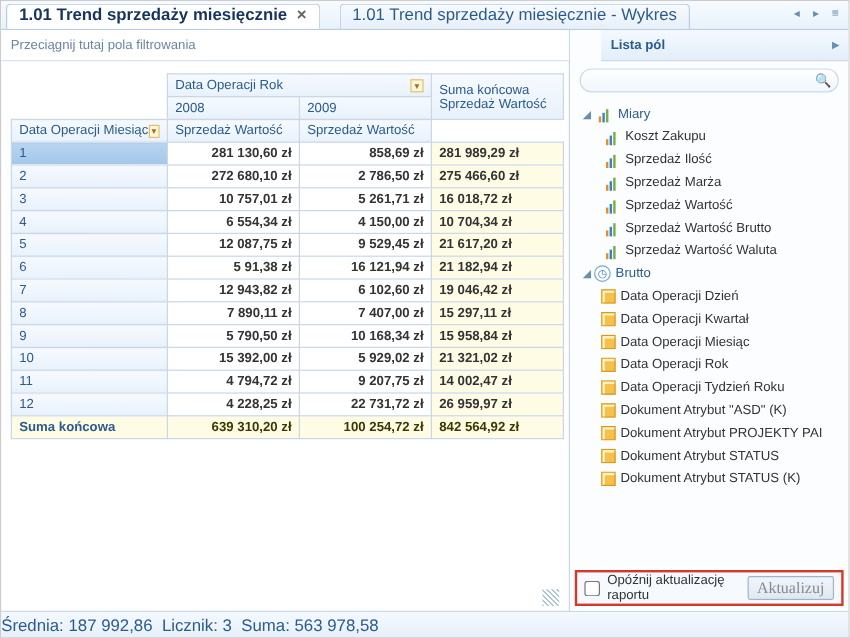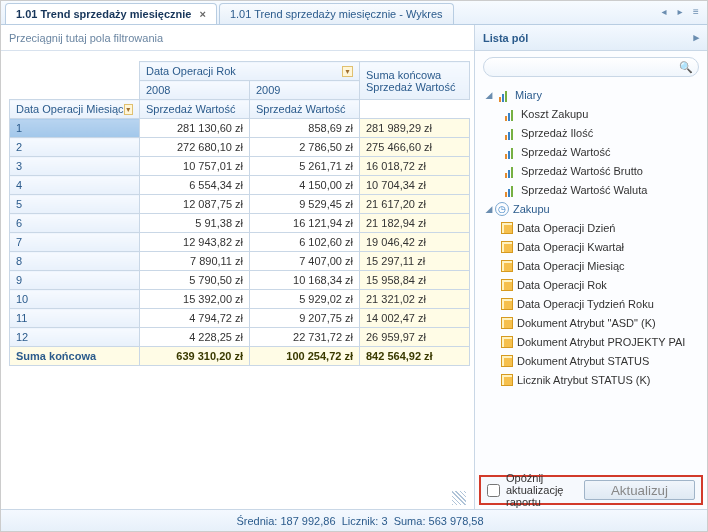--- a/index.html
+++ b/index.html
@@ -21,30 +21,30 @@
     border-bottom: 1px solid #b8cde2;
     display: flex;
     align-items: flex-end;
     padding-left: 4px;
     position: relative;
   }
   .tab {
     height: 21px;
     padding: 0 10px;
     display: flex;
-    align-items: center;
+    align-items: flex-start;
     border: 1px solid #b8cde2;
     border-bottom: none;
-    margin-right: 2px;
+    margin-right: 16px;
     background: linear-gradient(#f8fbfe, #e6eff9);
     border-top-left-radius: 4px;
     border-top-right-radius: 4px;
     color: #2b5b8c;
     cursor: pointer;
-    font-size: 11px;
+    font-size: 14px;
   }
   .tab.active {
     background: #fff;
     font-weight: bold;
     color: #16355a;
   }
   .tab .close {
     margin-left: 8px;
     color: #666;
     font-weight: bold;
@@ -103,20 +103,21 @@
     width: 100%;
     table-layout: fixed;
     font-size: 11px;
   }
   table.pivot th, table.pivot td {
     border: 1px solid #c9d7e6;
     padding: 3px 6px;
     height: 19px;
     white-space: nowrap;
     overflow: hidden;
+    font-weight: bold;
   }
   table.pivot th {
     background: linear-gradient(#f6faff, #e8f1fb);
     color: #2b5b8c;
     font-weight: normal;
     text-align: left;
   }
   .col-hdr-top {
     display: flex;
     justify-content: space-between;
@@ -168,20 +169,21 @@
   .panel-hdr {
     height: 26px;
     display: flex;
     align-items: center;
     padding: 0 8px;
     background: linear-gradient(#f4f9ff, #e3eef9);
     border-bottom: 1px solid #c9d7e6;
     color: #2b5b8c;
     font-weight: bold;
     justify-content: space-between;
+    margin-left: 26px;
   }
   .panel-hdr .chev { color:#6a8db0; font-size:11px; }
   .search-row {
     padding: 6px 8px;
   }
   .search-box {
     width: 100%;
     height: 20px;
     border: 1px solid #c9d7e6;
     border-radius: 10px;
@@ -255,37 +257,36 @@
     display: flex;
     align-items: center;
     padding: 0 6px;
     gap: 6px;
     background: #f6f9fd;
   }
   .defer-row input[type=checkbox]{ width:13px;height:13px;}
   .defer-row label { flex:1; color:#333; }
   .defer-row button {
     height: 20px;
-    padding: 0 26px;
+    padding: 0 7px;
     border: 1px solid #a0b4c8;
     background: linear-gradient(#f0f5fb,#dfe9f3);
     color: #888;
     border-radius: 2px;
+    font-family: Liberation Serif, serif;
   }
   
   .status {
     height: 22px;
     border-top: 1px solid #c9d7e6;
     background: linear-gradient(#f4f9ff,#e7f0fa);
     display: flex;
     align-items: center;
-    justify-content: center;
     color: #2b5b8c;
-    font-size: 11px;
-    padding-left: 12px;
+    font-size: 14px;
   }
   
   .tree::-webkit-scrollbar { width:15px; }
   .tree::-webkit-scrollbar-thumb { background:#c9d7e6; border:3px solid #f0f5fb; border-radius:7px;}
   .tree::-webkit-scrollbar-track { background:#f0f5fb; }
 </style>
 </head>
 <body>
 
 <div class="tabbar">
@@ -467,20 +468,28 @@
             <span class="bar b3"></span>
           </span>
           <span>Sprzedaż Ilość</span>
         </div>
         <div class="tree-row lvl2">
           <span class="ico">
             <span class="bar b1"></span>
             <span class="bar b2"></span>
             <span class="bar b3"></span>
           </span>
+          <span>Sprzedaż Marża</span>
+        </div>
+        <div class="tree-row lvl2">
+          <span class="ico">
+            <span class="bar b1"></span>
+            <span class="bar b2"></span>
+            <span class="bar b3"></span>
+          </span>
           <span>Sprzedaż Wartość</span>
         </div>
         <div class="tree-row lvl2">
           <span class="ico">
             <span class="bar b1"></span>
             <span class="bar b2"></span>
             <span class="bar b3"></span>
           </span>
           <span>Sprzedaż Wartość Brutto</span>
         </div>
@@ -488,21 +497,21 @@
           <span class="ico">
             <span class="bar b1"></span>
             <span class="bar b2"></span>
             <span class="bar b3"></span>
           </span>
           <span>Sprzedaż Wartość Waluta</span>
         </div>
         <div class="tree-row group lvl1">
           <span class="exp">◢</span>
           <span class="ico-dim-grp">◷</span>
-          <span>Zakupu</span>
+          <span>Brutto</span>
         </div>
         <div class="tree-row lvl2">
           <span class="ico-dim"></span>
           <span>Data Operacji Dzień</span>
         </div>
         <div class="tree-row lvl2">
           <span class="ico-dim"></span>
           <span>Data Operacji Kwartał</span>
         </div>
         <div class="tree-row lvl2">
@@ -524,21 +533,21 @@
         <div class="tree-row lvl2">
           <span class="ico-dim"></span>
           <span>Dokument Atrybut PROJEKTY PAI</span>
         </div>
         <div class="tree-row lvl2">
           <span class="ico-dim"></span>
           <span>Dokument Atrybut STATUS</span>
         </div>
         <div class="tree-row lvl2">
           <span class="ico-dim"></span>
-          <span>Licznik Atrybut STATUS (K)</span>
+          <span>Dokument Atrybut STATUS (K)</span>
         </div>
       </div>
     <div class="defer-row">
       <input type="checkbox" style="">
       <label>Opóźnij aktualizację raportu</label>
       <button disabled=""><span>Aktualizuj</span></button>
     </div>
   </div>
 </div>
 

